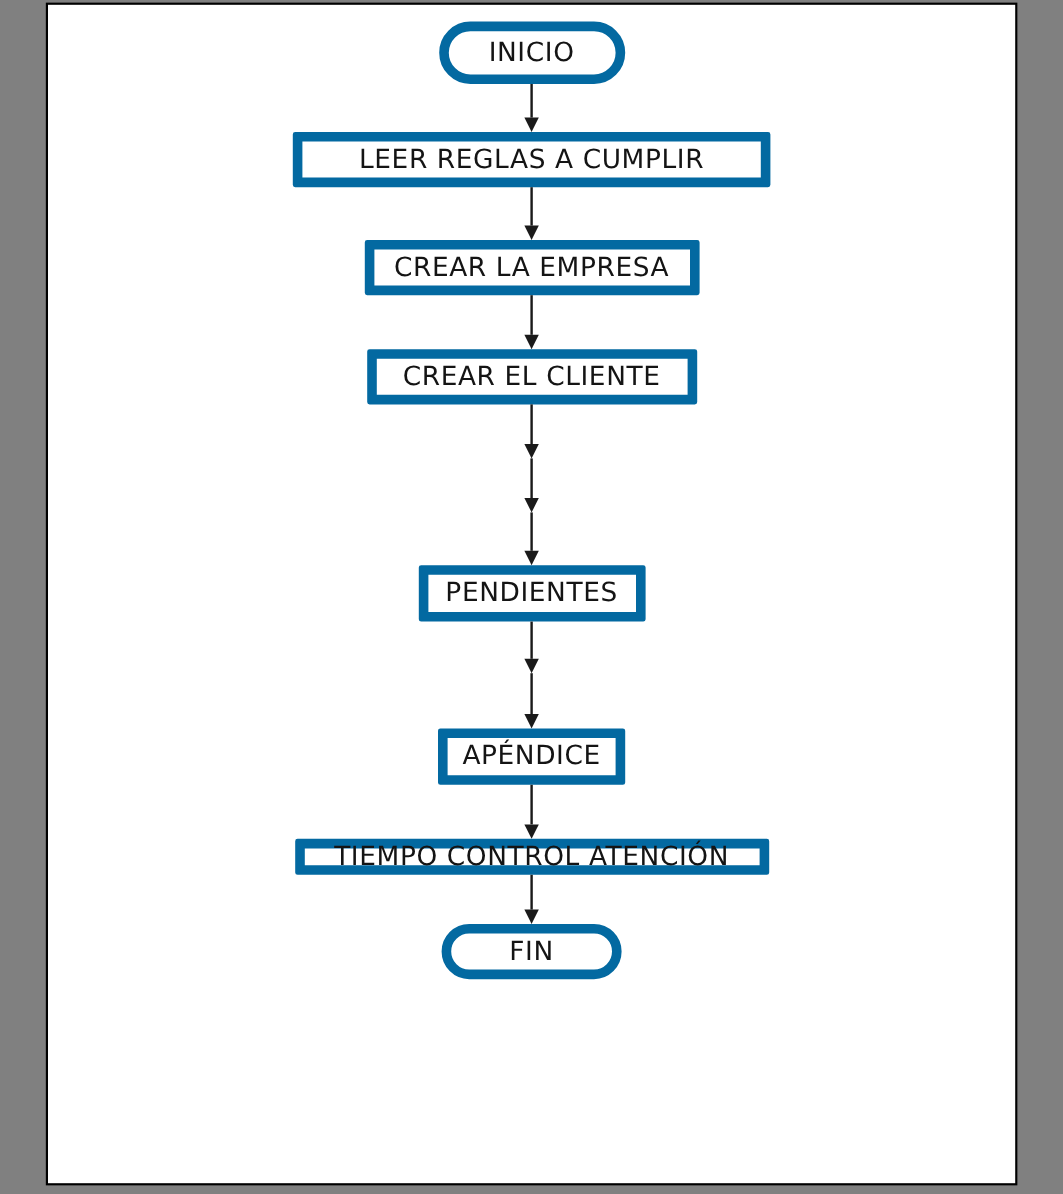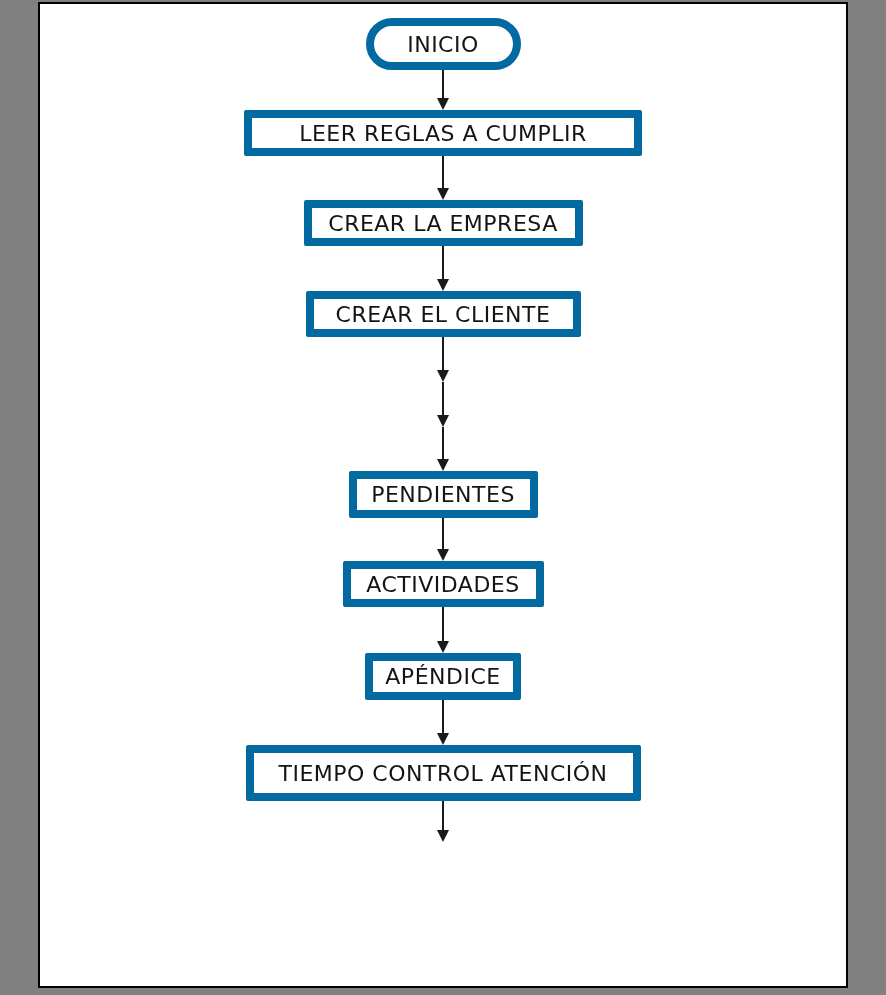--- a/index.html
+++ b/index.html
@@ -131,42 +131,42 @@
 
     <div class="node rect" style="width:189px;height:47px;">
       <span>PENDIENTES</span>
     </div>
 
     <div class="arrow" style="height:43px;">
       <div class="line"></div>
       <div class="head"></div>
     </div>
 
-    <div class="node rect" style="width:201px;height:46px;">
-      <span>ACTIVIDADES</span>
-    </div>
 
     <div class="arrow" style="height:46px;">
       <div class="line"></div>
       <div class="head"></div>
     </div>
 
     <div class="node rect" style="width:156px;height:47px;">
       <span>APÉNDICE</span>
     </div>
 
     <div class="arrow" style="height:45px;">
       <div class="line"></div>
       <div class="head"></div>
     </div>
 
-    <div class="node rect" style="width:395px;height:56px;">
+    <div class="node rect" style="width:395px;height:30px;">
       <span>TIEMPO CONTROL ATENCIÓN</span>
     </div>
 
     <div class="arrow" style="height:41px;">
       <div class="line"></div>
       <div class="head"></div>
     </div>
 
+    <div class="node stadium" style="width:150px;height:46px;">
+      <span>FIN</span>
+    </div>
 
   </div>
 </div>
 
 </body></html>

